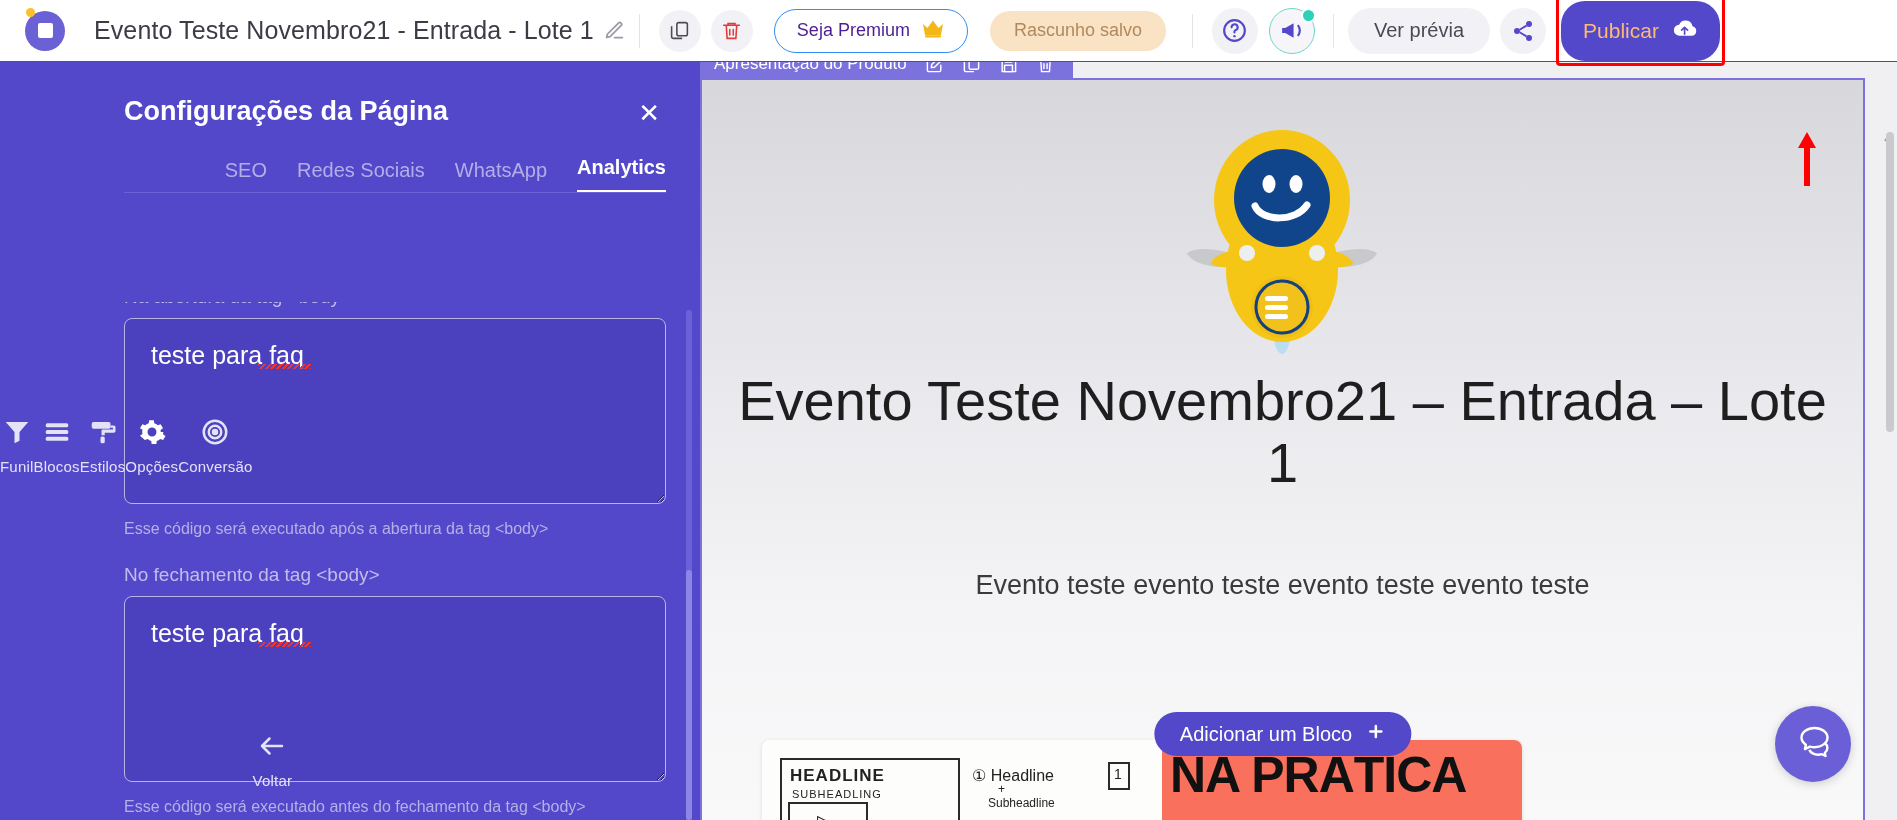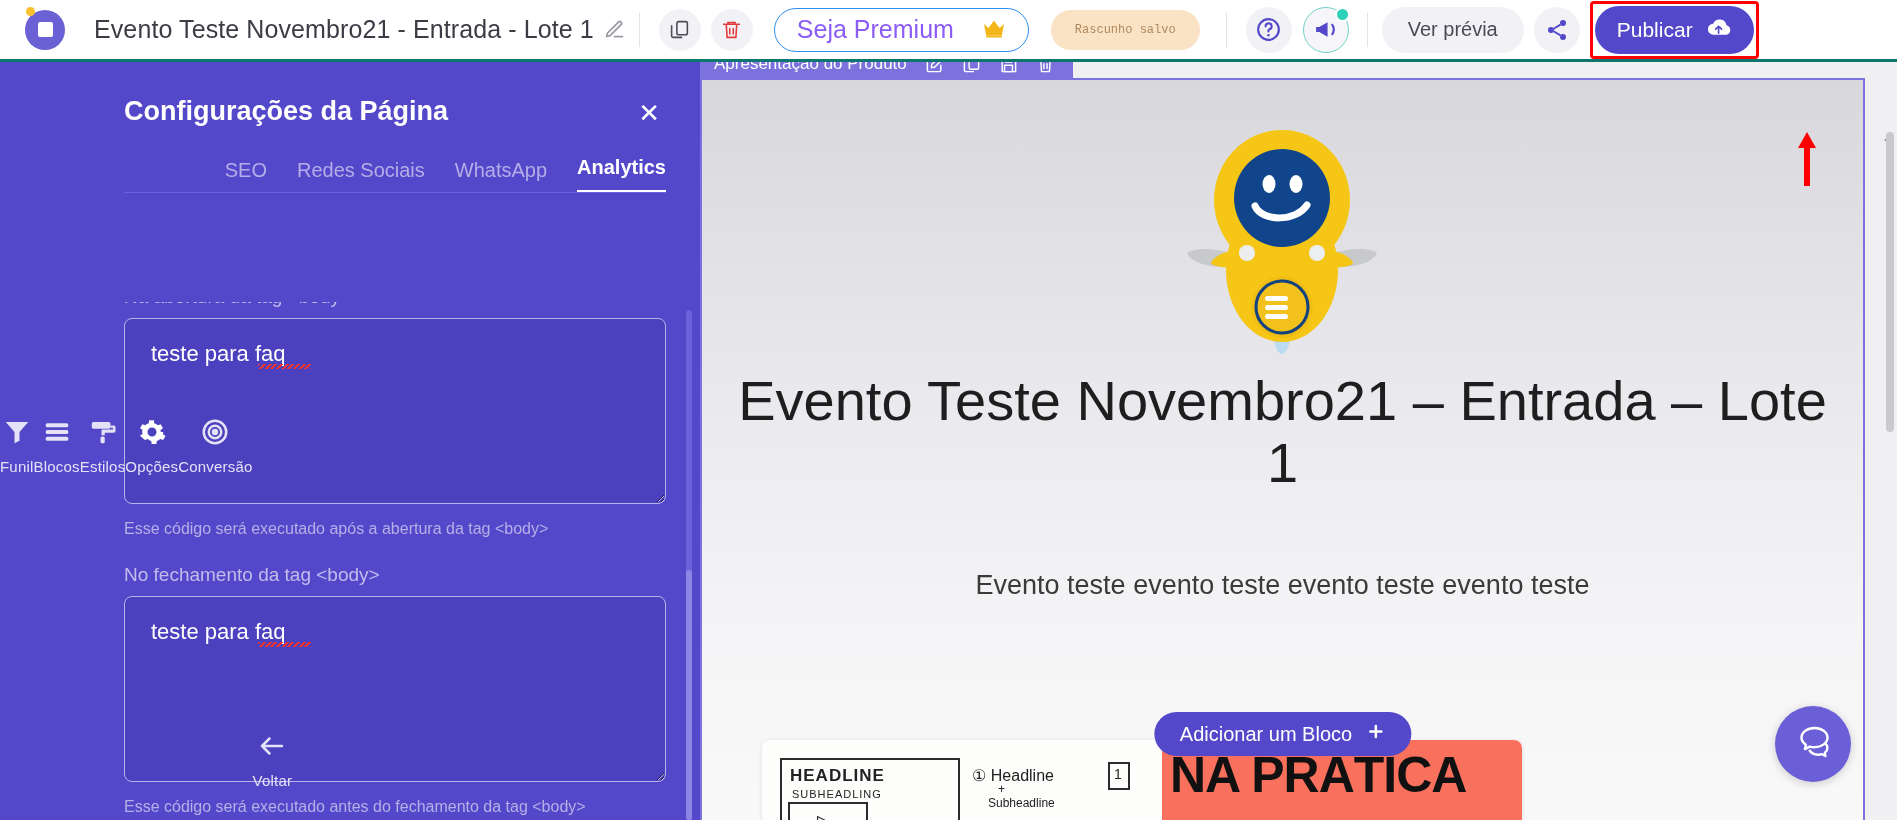--- a/index.html
+++ b/index.html
@@ -9,21 +9,21 @@
     font-family: "Liberation Sans", sans-serif;
     background: #ffffff;
   }
 
   
   .topbar {
     position: absolute; top: 0; left: 0;
     width: 1897px; height: 62px;
     background: #ffffff;
     display: flex; align-items: center;
-    border-bottom: 3px solid #0f766e;
+    border-bottom: 1px solid #0f766e;
     z-index: 40;
   }
   .logo-wrap {
     width: 90px; height: 62px;
     display: flex; align-items: center; justify-content: center;
     position: relative;
   }
   .logo-circle {
     width: 40px; height: 40px; border-radius: 50%;
     background: #6a61d4;
@@ -43,28 +43,28 @@
 
   .icon-btn {
     width: 42px; height: 42px; border-radius: 50%;
     background: #f2f2f6; border: none;
     display: flex; align-items: center; justify-content: center;
     cursor: pointer; margin: 0 5px;
   }
   .premium-btn {
     height: 44px; padding: 0 22px; border-radius: 24px;
     border: 1.5px solid #2f8ef4; background: #ffffff;
-    color: #8b5cf6; font-size: 25px;
-    display: flex; align-items: center; gap: 28px;
+    color: #4c1d95; font-size: 18px;
+    display: flex; align-items: center; gap: 11px;
     cursor: pointer; margin-left: 16px; white-space: nowrap;
   }
   .draft-pill {
     height: 40px; padding: 0 24px; border-radius: 22px;
-    background: #fae2c4; color: #b08a5e; font-size: 12px;
-    display: flex; align-items: center; margin-left: 22px; white-space: nowrap; font-family: Liberation Mono, monospace;
+    background: #fae2c4; color: #b08a5e; font-size: 18px;
+    display: flex; align-items: center; margin-left: 22px; white-space: nowrap;
   }
   .megaphone-btn {
     width: 46px; height: 46px; border-radius: 50%;
     background: #f6f6fa; border: 1.5px solid #6fd4c7;
     display: flex; align-items: center; justify-content: center;
     cursor: pointer; margin: 0 6px; position: relative;
   }
   .mg-dot {
     position: absolute; top: -1px; right: -2px;
     width: 15px; height: 15px; border-radius: 50%;
@@ -78,22 +78,22 @@
   .share-btn {
     width: 46px; height: 46px; border-radius: 50%; background: #f2f2f6;
     border: none; display: flex; align-items: center; justify-content: center;
     cursor: pointer; margin: 0 10px;
   }
   .publish-wrap {
     border: 3px solid #ff0000; border-radius: 4px; padding: 2px;
     margin-right: 14px; display: inline-block;
   }
   .publish-btn {
-    height: 48px; padding: 0 22px; border-radius: 24px;
-    background: #5348c9; border: none; color: #ffffff; font-size: 21px;
+    height: 60px; padding: 0 22px; border-radius: 24px;
+    background: #5348c9; border: none; color: #fdba74; font-size: 21px;
     display: flex; align-items: center; gap: 12px; cursor: pointer; white-space: nowrap;
   }
 
   
   .rail {
     position: absolute; top: 62px; left: 0;
     width: 90px; height: 758px;
     background: #5348c9;
     display: flex; flex-direction: row; align-items: center;
     padding-top: 22px; z-index: 30;
@@ -131,21 +131,21 @@
 
   .panel-body {
     position: absolute; top: 240px; left: 0; right: 0; bottom: 0;
     padding: 0 34px 0 34px; overflow: hidden;
   }
   .field-label { color: #c2bcec; font-size: 19px; margin-bottom: 10px; }
   .field-label.clipped { margin-top: -16px; }
   .ta {
     width: 100%; height: 186px;
     background: #4b41bf; border: 1px solid #b9b4e8; border-radius: 8px;
-    color: #ffffff; font-size: 22px; font-family: "Liberation Sans", sans-serif;
+    color: #ffffff; font-size: 25px; font-family: "Liberation Sans", sans-serif;
     padding: 22px 26px; resize: vertical; outline: none; display: block;
   }
   .ta-holder { position: relative; }
   .squiggle {
     position: absolute; height: 5px; pointer-events: none;
     background-image: repeating-linear-gradient(135deg,#e33 0 2px,transparent 2px 4px);
   }
   .hint { color: #b6b0e8; font-size: 16px; margin-top: 16px; }
   .gap { height: 26px; }
 

